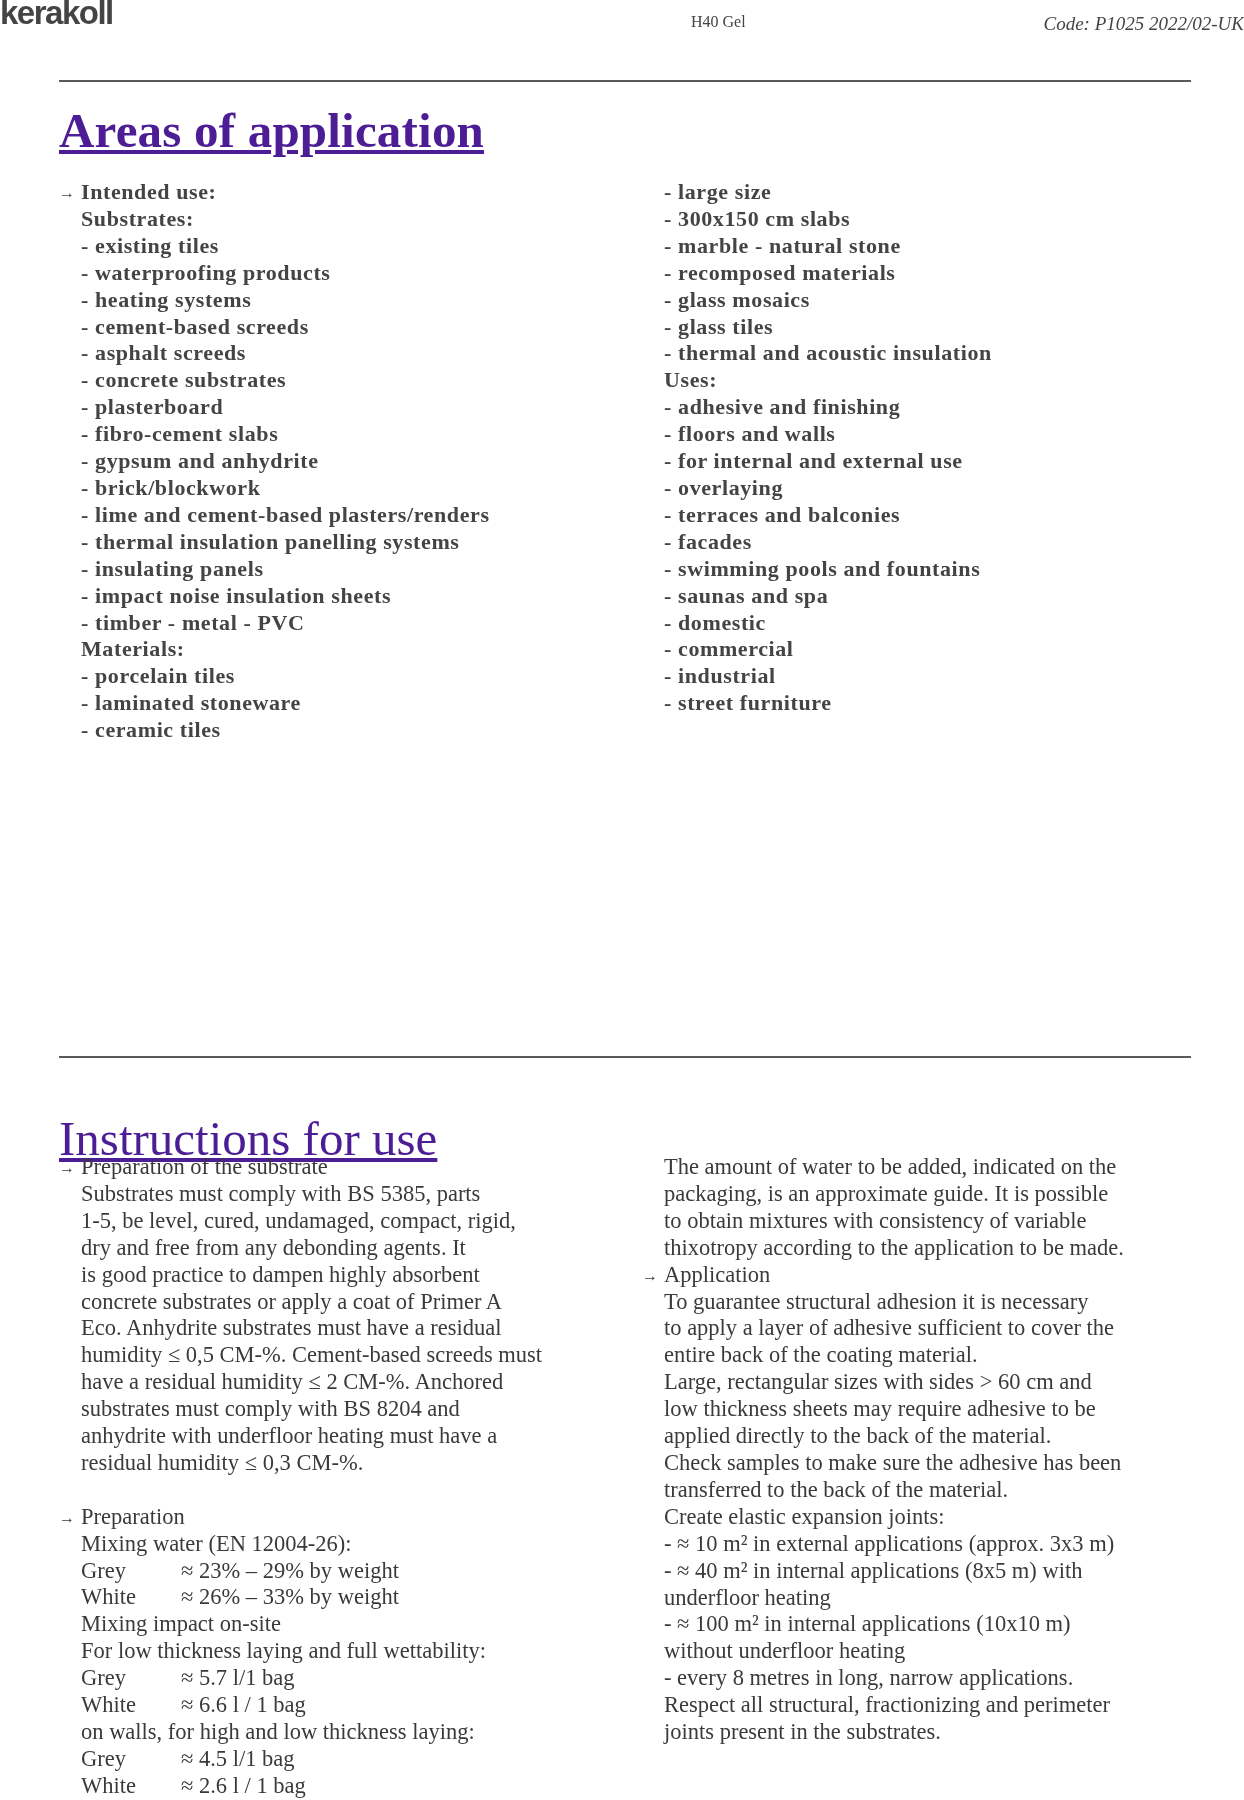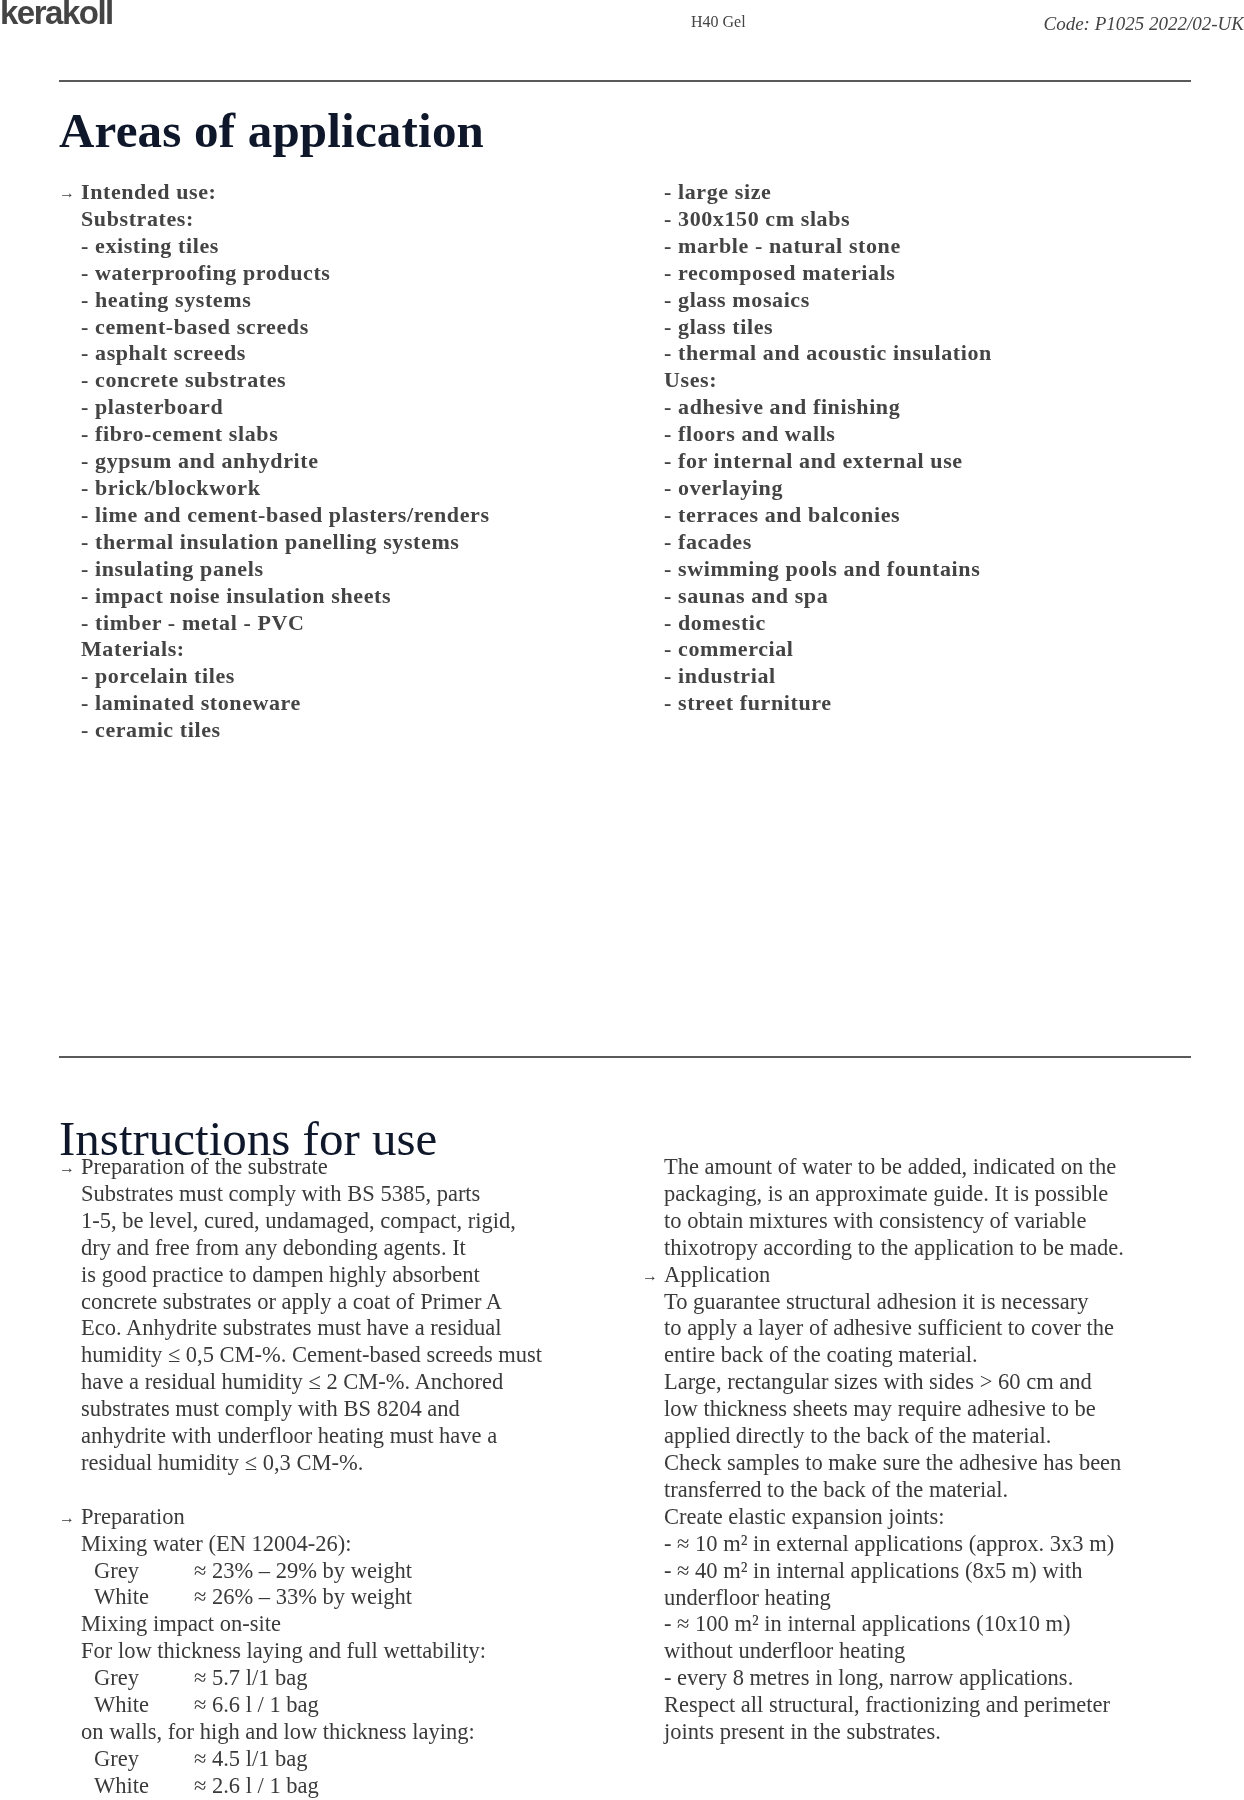--- a/index.html
+++ b/index.html
@@ -19,34 +19,34 @@
     }
     .hdr-code {
       position: absolute; right: 0; top: 13px; font-size: 19px; color: #444; font-style: italic;
     }
     .rule {
       position: absolute; left: 59px; width: 1132px; height: 0;
       border-top: 2px solid #5a5a5a;
     }
     .section-title {
       position: absolute; left: 59px; margin: 0;
-      font-weight: 700; font-size: 49px; color: #0f172a; letter-spacing: 0.2px;
+      font-weight: 700; font-size: 49px; color: #4c1d95; letter-spacing: 0.2px; text-decoration: underline;
     }
     .col {
       position: absolute; font-size: 22px; line-height: 26.9px;
     }
     .col.bold { font-weight: 700; letter-spacing: 0.6px; color: #444; }
     .col.reg { font-weight: 400; font-size: 22.5px; color: #3a3a3a; }
     .line { white-space: nowrap; position: relative; }
     .arrow {
       position: absolute; left: -22px; top: 1px; font-size: 16px; font-weight: 400;
     }
     .gap { height: 26.9px; }
     .pair { display: flex; }
-    .pair .k { width: 100px; margin-left: 13px; }
+    .pair .k { width: 100px; }
   </style>
 </head>
 <body>
 
 <div class="logo">kerakoll</div>
 <div class="hdr-product">H40 Gel</div>
 <div class="hdr-code">Code: P1025 2022/02-UK</div>
 
 <div class="rule" style="top:80px"></div>
 

